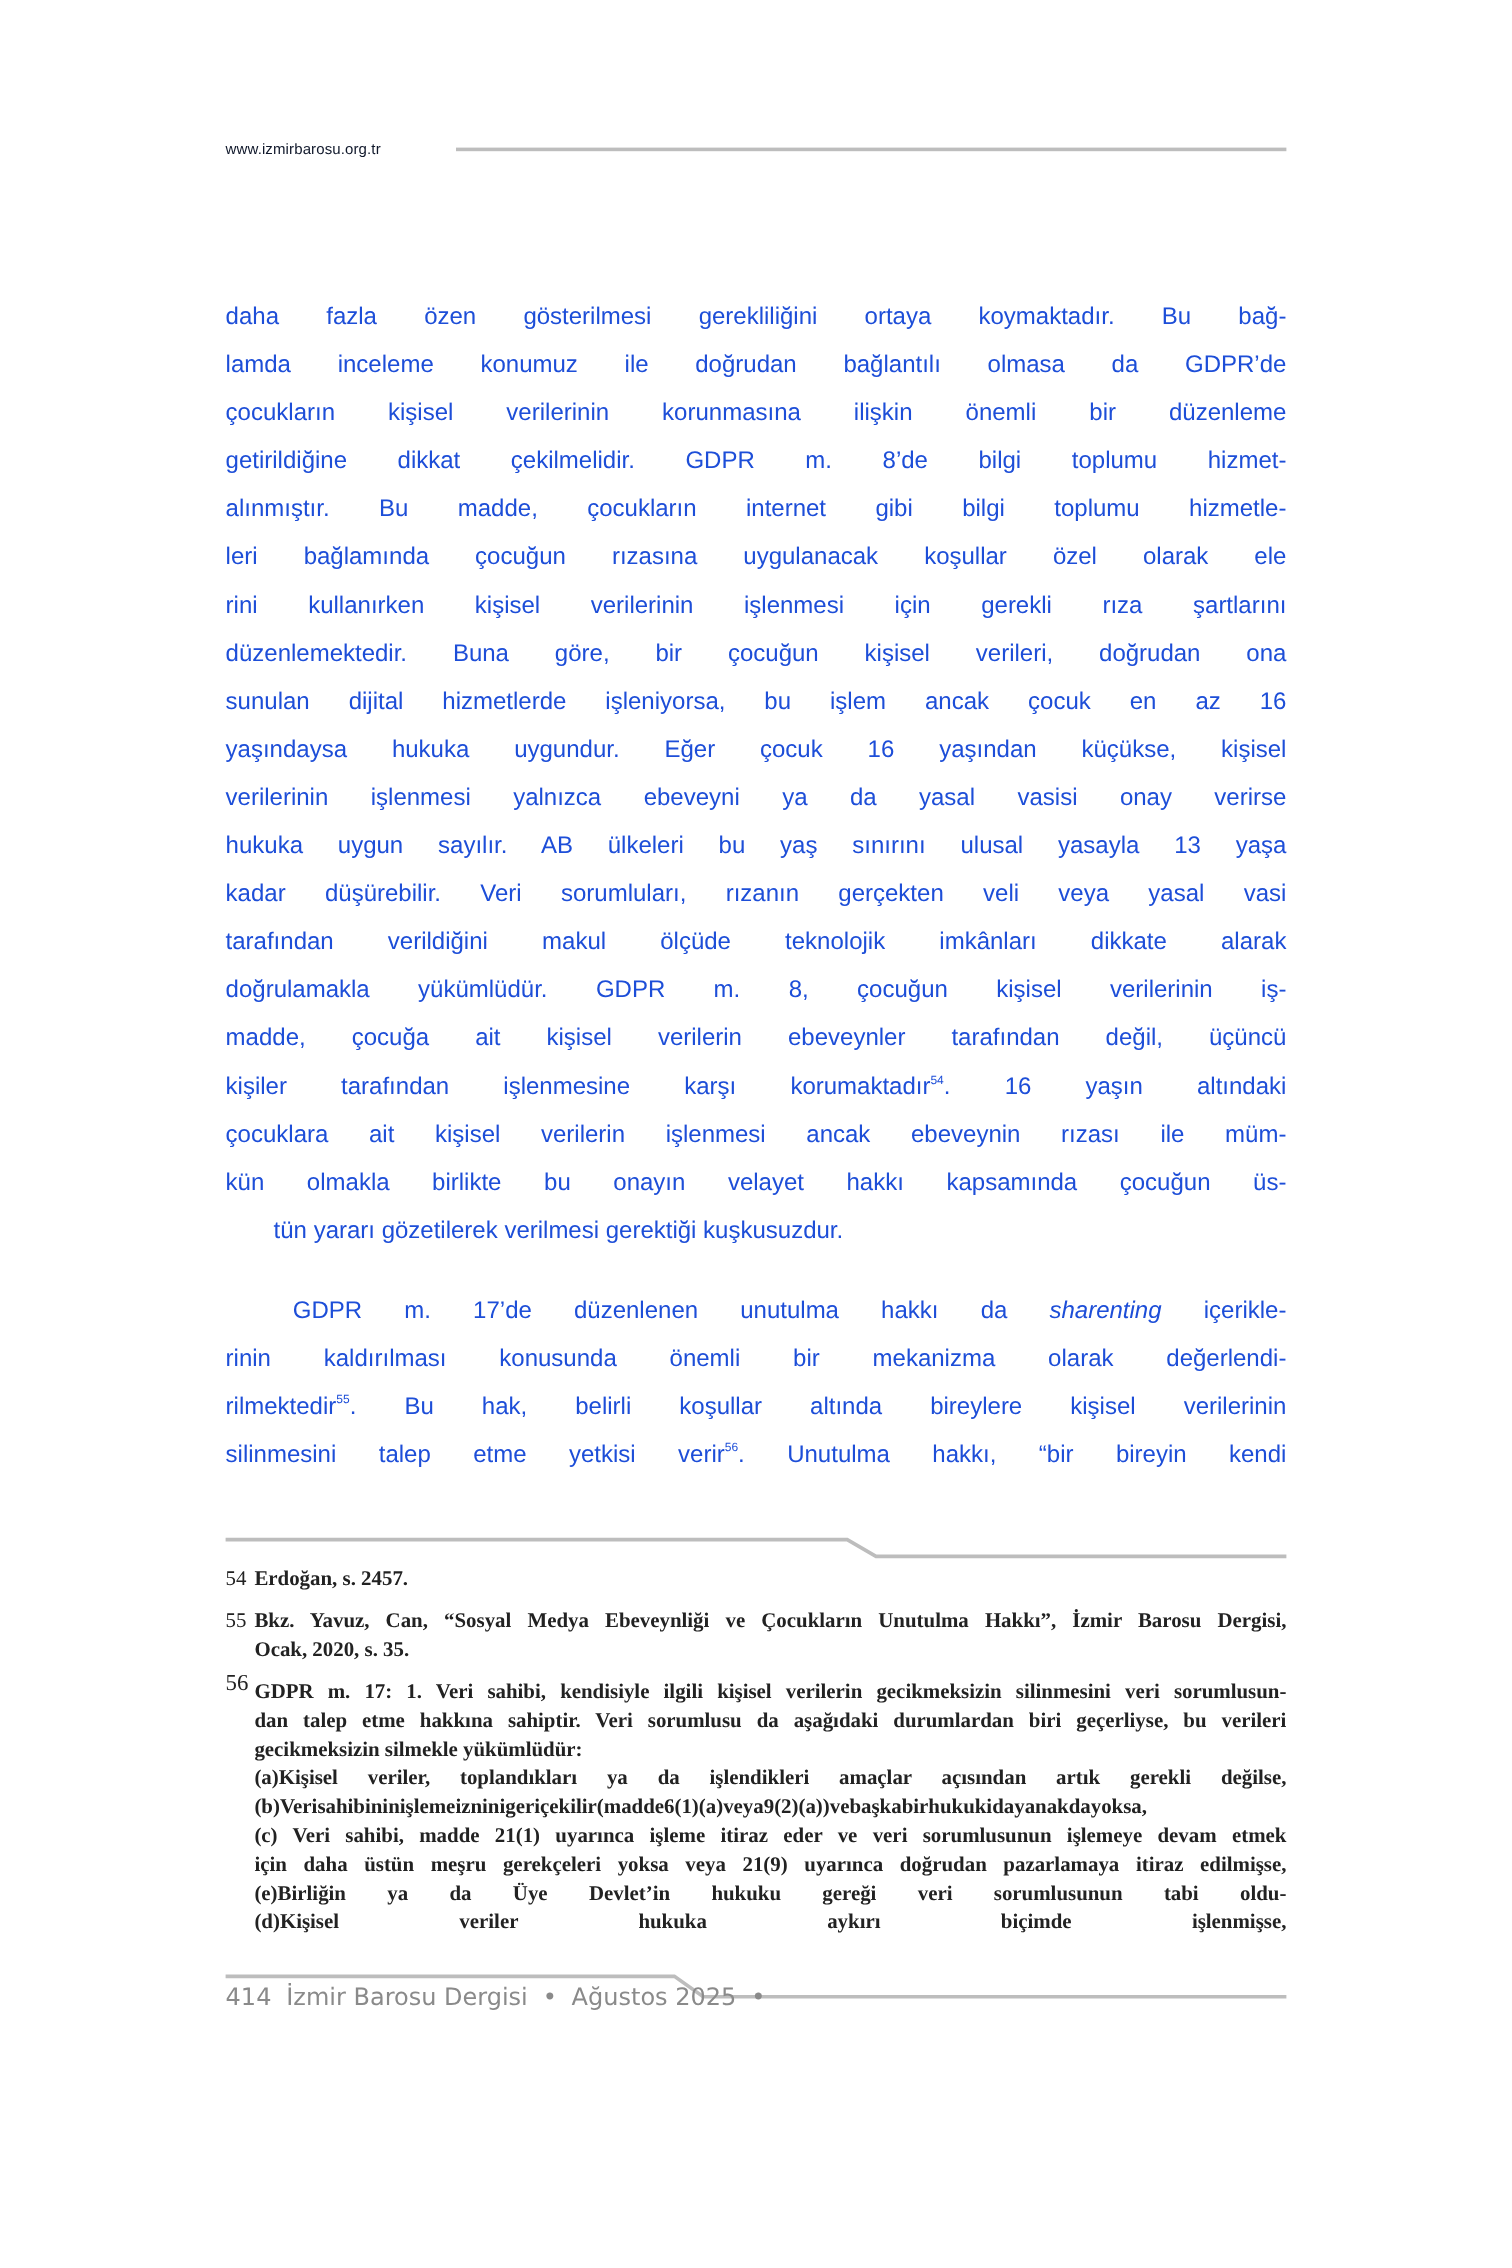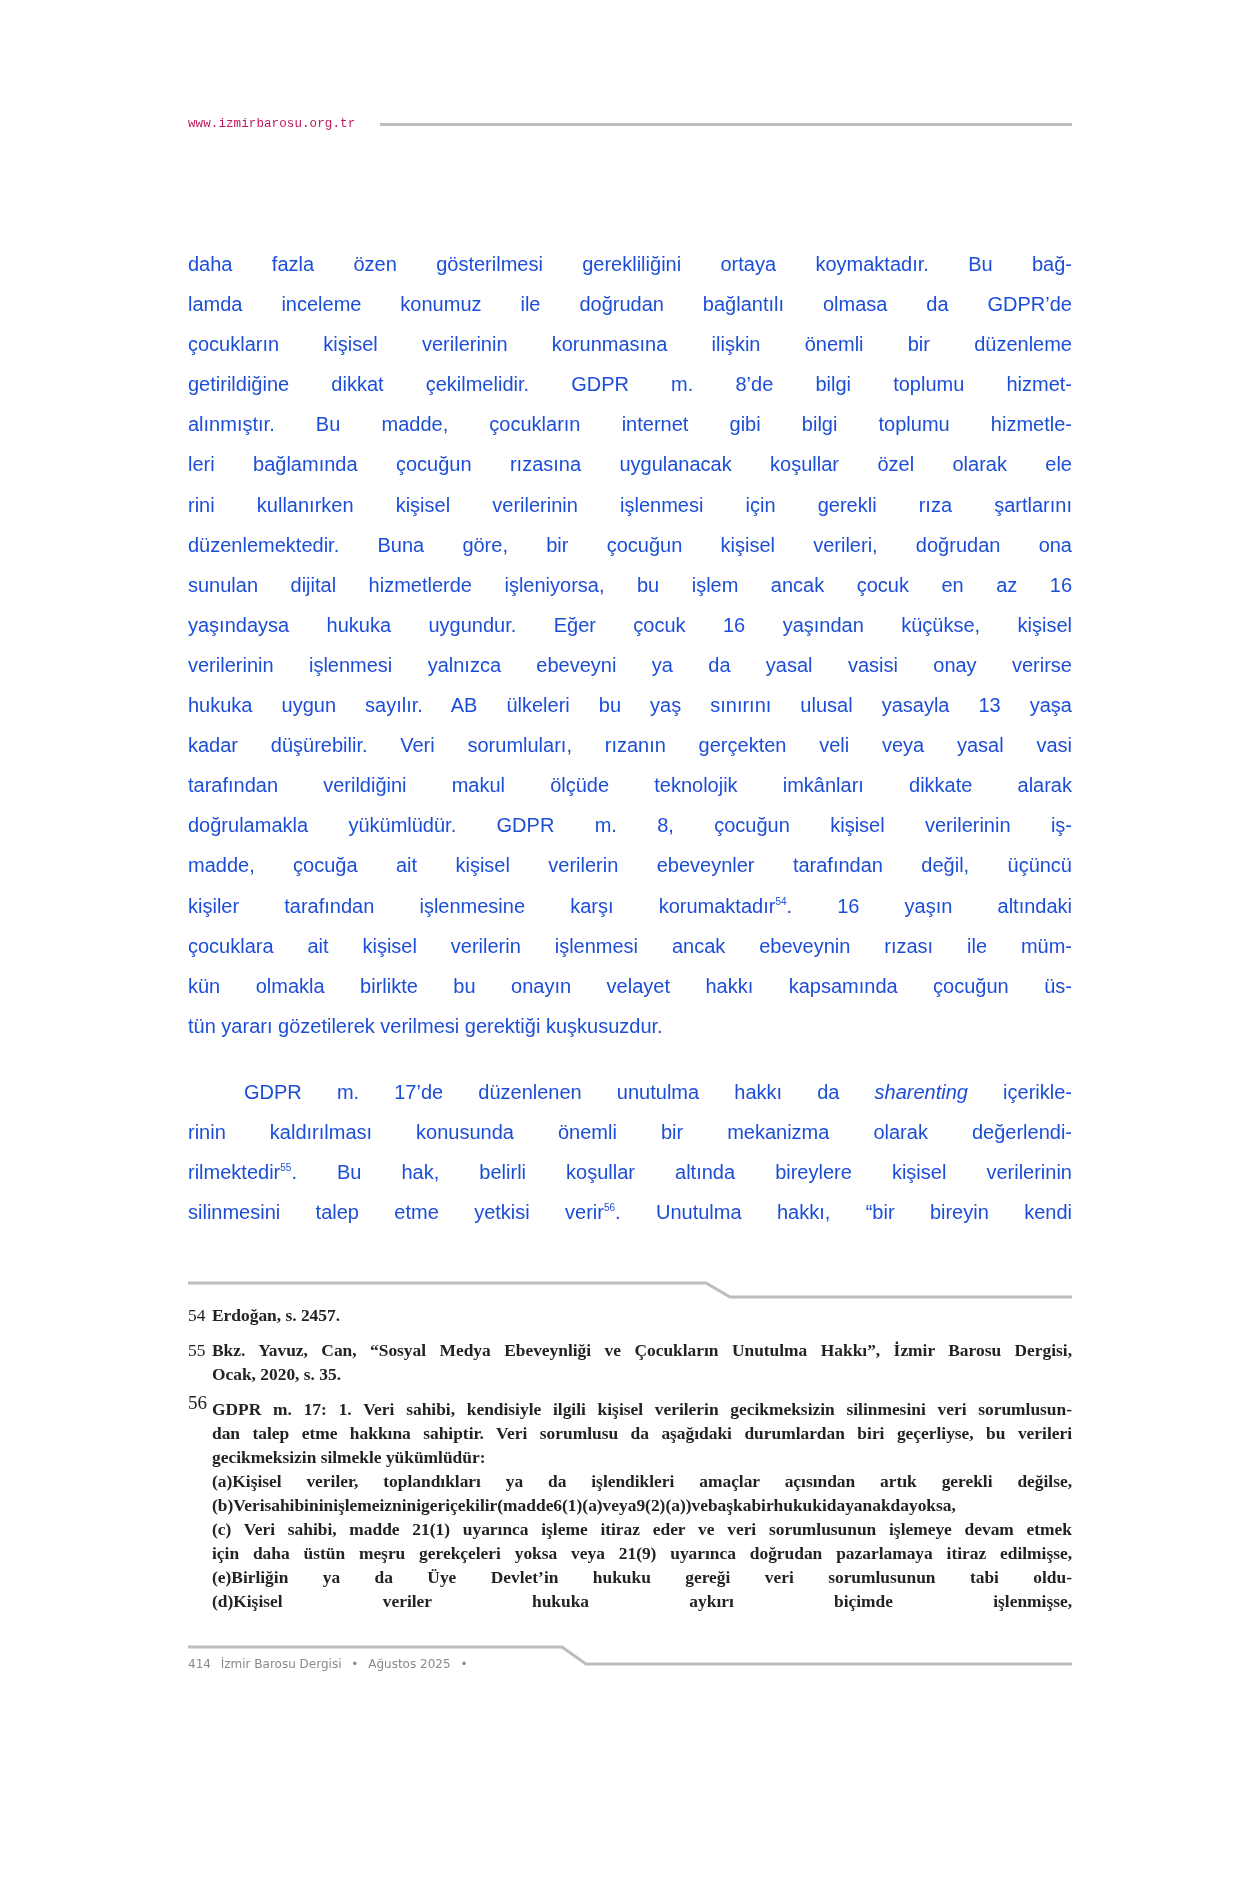--- a/index.html
+++ b/index.html
@@ -1,45 +1,45 @@
 <!DOCTYPE html>
 <html><head>
   <meta charset="utf-8">
   <style>
     html, body { margin: 0; padding: 0; background: #ffffff; }
     body { width: 1260px; height: 1890px; position: relative; overflow: hidden; }
     .page { position: absolute; left: 0; top: 0; width: 1260px; height: 1890px; background: #fff; }
 
     .header { position: absolute; left: 188px; top: 114px; width: 884px; height: 20px; }
-    .header-url { position: absolute; left: 0; top: 0; font-family: Liberation Mono, monospace; font-size: 12.5px; color: #be185d; letter-spacing: 0.1px; line-height: 20px; white-space: nowrap; }
+    .header-url { position: absolute; left: 0; top: 0; font-family: Liberation Sans, sans-serif; font-size: 12.5px; color: #0f172a; letter-spacing: 0.1px; line-height: 20px; white-space: nowrap; }
     .header-rule { position: absolute; left: 192px; top: 9px; right: 0; height: 3px; background: #bdbdbd; }
 
     .body-text { position: absolute; left: 188px; top: 244px; width: 884px;
       font-family: Liberation Sans, sans-serif; font-size: 20px; line-height: 40.1px; color: #1d4ed8; }
     .para { margin: 0; text-align: justify; text-align-last: left; }
     .para .line { display: block; text-align: justify; text-align-last: justify; white-space: nowrap; }
-    .para .line.last { text-align-last: left; }
+    .para .line.last { text-align-last: left; margin-left: 40px; }
     .para2 { margin-top: 26px; }
     .para2 .line:first-child { text-indent: 56px; }
     sup { font-size: 0.5em; line-height: 0; vertical-align: 0.85em; }
     em { font-style: italic; }
 
     .fn-rule, .footer-rule { position: absolute; left: 0; top: 0; }
 
     .footnotes { position: absolute; left: 188px; top: 1303px; width: 884px;
       font-family: "Liberation Serif", "DejaVu Serif", serif; font-size: 17.4px; line-height: 24px; color: #222; }
     .fn { position: relative; margin: 0 0 11px 0; padding-left: 24px; }
     .fn .num { position: absolute; left: 0; top: 0; }
     .fn .fn-line { display: block; text-align: justify; text-align-last: justify; white-space: nowrap; font-weight: bold; }
     .fn .fn-line.last { text-align-last: left; }
     .fn56 { margin-top: 2px; }
     .fn56 .num { top: -6px; font-size: 19px; }
 
     .footer { position: absolute; left: 188px; top: 1652px; height: 24px;
-      font-family: "DejaVu Sans", sans-serif; font-size: 12px; color: #8a8a8a; white-space: nowrap; line-height: 24px; }
+      font-family: "DejaVu Sans", sans-serif; font-size: 20px; color: #8a8a8a; white-space: nowrap; line-height: 24px; }
     .footer span { margin-right: 6px; }
   </style>
 </head>
 <body>
 
 <div class="page">
 
   <div class="header">
     <span class="header-url">www.izmirbarosu.org.tr</span>
     <div class="header-rule"></div>

